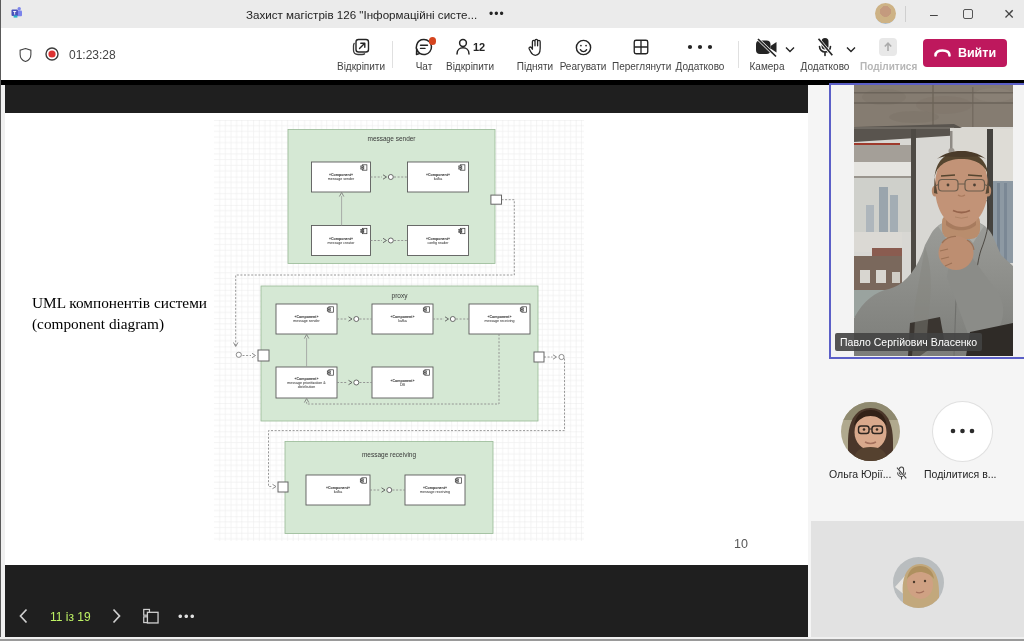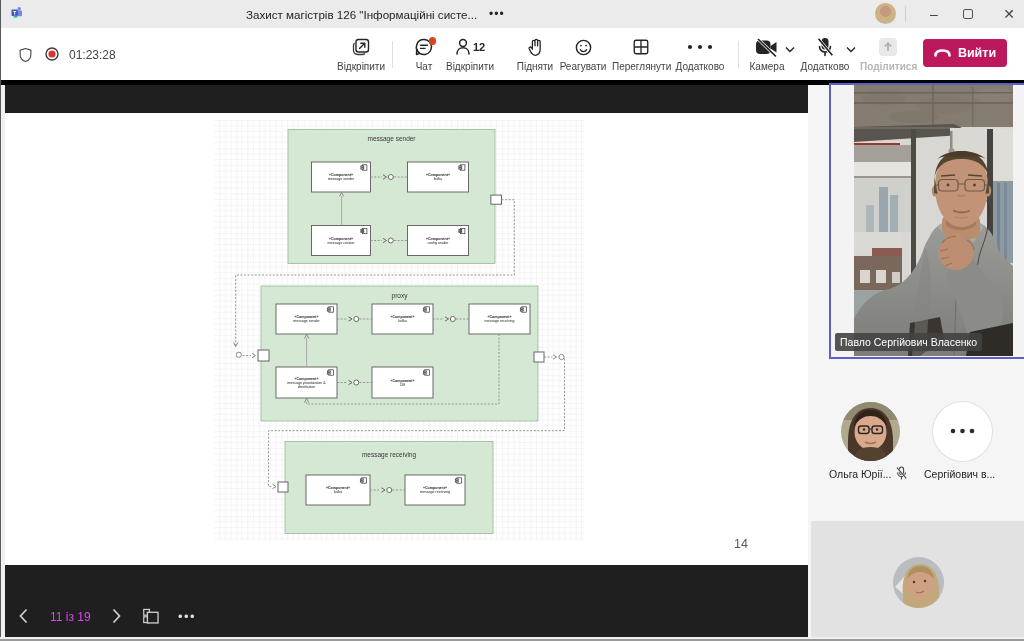--- a/index.html
+++ b/index.html
@@ -183,21 +183,22 @@
       </div>
     <div class="lb" style="color:#b6b6b6;">Поділитися</div>
   </div>
   <div id="btn-leave" class="abs"><svg width="17" height="9" viewBox="0 0 17 9" style="margin-right:7px">
         <path d="M1.5 6.5 C1.5 3 4.5 1.5 8.5 1.5 C12.5 1.5 15.5 3 15.5 6.5" fill="none" stroke="#fff" stroke-width="2.6" stroke-linecap="round"></path>
       </svg>Вийти</div>
 </div>
 
 <div id="stage" class="abs">
   <div id="slide">
-    <div id="pagenum">14</div>
+    <div id="slidetext">UML компонентів системи<br>(component diagram)</div>
+    <div id="pagenum">10</div>
     <svg id="diagram" style="position:absolute;left:204px;top:2px" width="386" height="434" viewBox="209 115 386 434">
 <style>.dsh{fill:none;stroke:#8c8c8c;stroke-width:0.9;stroke-dasharray:2 1.6}.sld{fill:none;stroke:#9a9a9a;stroke-width:0.8}.glb{font-size:6.5px;fill:#383838}</style>
 <defs>
           <pattern id="grid" width="28.3" height="28.3" patternUnits="userSpaceOnUse" x="214" y="120">
 <path d="M5.66 0V28.3M11.32 0V28.3M16.98 0V28.3M22.64 0V28.3M0 5.66H28.3M0 11.32H28.3M0 16.98H28.3M0 22.64H28.3" stroke="#f0f0f0" stroke-width="0.7" fill="none"></path>
 <path d="M0 0H28.3V28.3" stroke="#e3e3e3" stroke-width="0.7" fill="none"></path>
           </pattern>
         </defs>
 <rect x="214" y="120" width="370" height="421" fill="url(#grid)"></rect>
 <rect x="288" y="129.5" width="207" height="134" fill="#d5e8d4" stroke="#97b895" stroke-width="0.8"></rect>
@@ -357,21 +358,21 @@
 <rect x="490.9" y="195.1" width="10.6" height="9.1" fill="#fff" stroke="#666" stroke-width="1"></rect>
 <rect x="258" y="350" width="11" height="11" fill="#fff" stroke="#666" stroke-width="1"></rect>
 <rect x="534" y="352" width="10" height="10" fill="#fff" stroke="#666" stroke-width="1"></rect>
 <rect x="278" y="482" width="10" height="10" fill="#fff" stroke="#666" stroke-width="1"></rect>
 </svg>
   </div>
   <div id="navbar">
     <svg class="abs" style="left:13px;top:43px" width="10" height="16" viewBox="0 0 10 16">
         <path d="M8.5 1.5 L2.5 8 L8.5 14.5" fill="none" stroke="#cfcfcf" stroke-width="1.7"></path>
       </svg>
-    <div class="abs" style="left:45px;top:45px;font-size:12px;color:#d946ef;">11 із 19</div>
+    <div class="abs" style="left:45px;top:45px;font-size:12px;color:#bef264;">11 із 19</div>
     <svg class="abs" style="left:107px;top:43px" width="10" height="16" viewBox="0 0 10 16">
         <path d="M1.5 1.5 L7.5 8 L1.5 14.5" fill="none" stroke="#cfcfcf" stroke-width="1.7"></path>
       </svg>
     <svg class="abs" style="left:137px;top:42px" width="19" height="18" viewBox="0 0 22 22">
       <rect x="1.5" y="3" width="7" height="7" fill="none" stroke="#cfcfcf" stroke-width="1.5"></rect>
       <rect x="1.5" y="12" width="7" height="7" fill="none" stroke="#cfcfcf" stroke-width="1.5"></rect>
       <rect x="6" y="6.5" width="13" height="13" fill="#1f1f1f" stroke="#cfcfcf" stroke-width="1.6"></rect>
     </svg>
     <div class="abs" style="left:173px;top:44px;font-size:13px;letter-spacing:1.5px;color:#e0e0e0;">•••</div>
   </div>
@@ -496,21 +497,21 @@
       <circle cx="12.5" cy="3" r="2.3" fill="#2b2b2b"></circle>
       <circle cx="22" cy="3" r="2.3" fill="#2b2b2b"></circle>
     </svg>
   <div class="pl" style="left:21px;">Ольга Юрії...</div>
   <svg class="abs" style="left:87px;top:381px" width="13" height="14" viewBox="0 0 18 20">
       <rect x="6" y="1.5" width="6" height="10.5" rx="3" fill="none" stroke="#424242" stroke-width="1.5"></rect>
       <path d="M3.5 9.5 a5.5 5.5 0 0 0 11 0 M9 15.3 V18.5" fill="none" stroke="#424242" stroke-width="1.5" stroke-linecap="round"></path>
       <line x1="2" y1="2" x2="15.5" y2="17.5" stroke="#f5f5f5" stroke-width="3"></line>
       <line x1="2.5" y1="2.3" x2="15.8" y2="17.6" stroke="#424242" stroke-width="1.5"></line>
     </svg>
-  <div class="pl" style="left:116px;">Сергійович в...</div>
+  <div class="pl" style="left:116px;">Поділитися в...</div>
 
   <div id="gpanel">
     <svg class="abs" style="left:82px;top:36px;border-radius:50%;" width="51" height="51" viewBox="0 0 51 51">
 <rect width="51" height="51" fill="#b9bdbf"></rect>
 <path d="M2,30 L18,12 L30,22 L14,40 Z" fill="#e8e6e2"></path>
 <path d="M10,38 C8,18 16,7 27,7 C38,7 46,16 46,34 L46,51 L10,51 Z" fill="#c2a87c"></path>
 <ellipse cx="27" cy="27" rx="13" ry="15" fill="#cfa183" transform="rotate(-8 27 27)"></ellipse>
 <path d="M14,22 C16,12 21,9 27,9 C34,9 40,13 41,22 C37,17 32,15 27,15 C22,15 17,18 14,22 Z" fill="#ae905f"></path>
 <circle cx="21" cy="25" r="1.2" fill="#4a3a2c"></circle>
         <circle cx="32" cy="24" r="1.2" fill="#4a3a2c"></circle>

